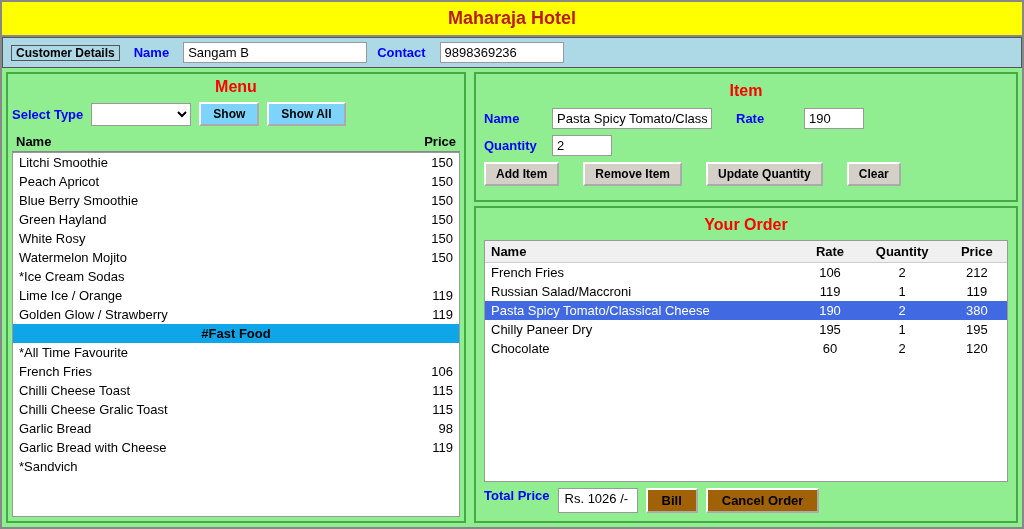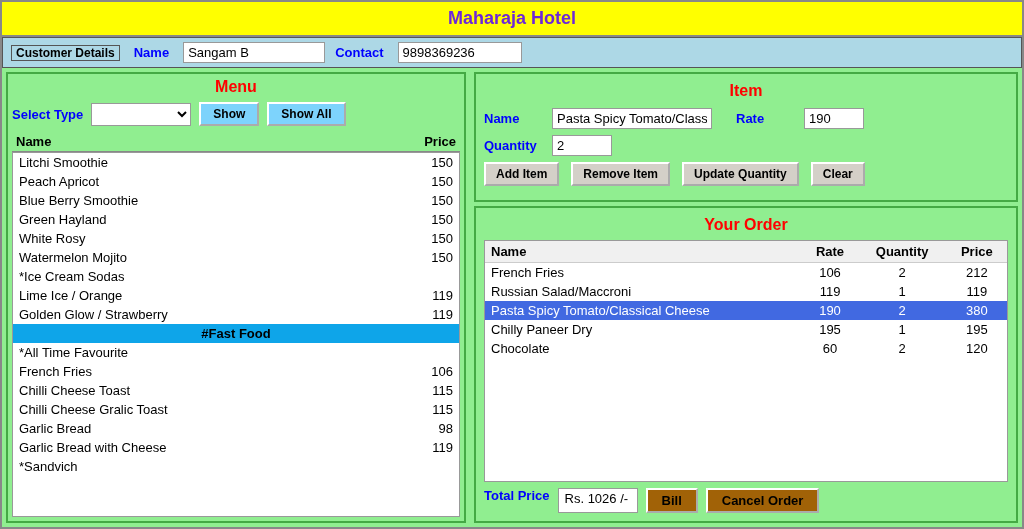--- a/index.html
+++ b/index.html
@@ -6,42 +6,42 @@
     body { background: #c0c0c0; width: 1024px; height: 529px; overflow: hidden; }
 
     #app { width: 1024px; height: 529px; display: flex; flex-direction: column; border: 2px solid #888; }
 
     #title-bar {
       background: yellow;
       text-align: center;
       padding: 6px;
       font-size: 18px;
       font-weight: bold;
-      color: #6d28d9;
+      color: #b91c1c;
       border-bottom: 2px solid #888;
     }
 
     #customer-section {
       background: #add8e6;
       border: 1px solid #555;
       padding: 4px 8px;
       display: flex;
       align-items: center;
       gap: 10px;
     }
     #customer-section .section-label {
       font-weight: bold;
       font-size: 12px;
       border: 1px solid #555;
       padding: 0 4px;
       background: #add8e6;
       margin-right: 4px;
     }
     .customer-label { font-weight: bold; color: blue; font-size: 13px; margin-right: 4px; }
-    .customer-input { border: 1px solid #999; padding: 2px 4px; width: 142px; background: white; }
+    .customer-input { border: 1px solid #999; padding: 2px 4px; width: 184px; background: white; }
     .customer-input.contact { width: 124px; }
 
     #main-area {
       display: flex;
       flex: 1;
       background: #90ee90;
       overflow: hidden;
     }
 
     
@@ -307,21 +307,21 @@
         <div class="item-row">
           <span class="item-label">Name</span>
           <input class="item-input name-input" type="text" value="Pasta Spicy Tomato/Classical C" style="">
           <span class="item-label" style="margin-left:16px">Rate</span>
           <input class="item-input rate-input" type="text" value="190" style="">
         </div>
         <div class="item-row">
           <span class="item-label">Quantity</span>
           <input class="item-input qty-input" type="text" value="2" style="">
         </div>
-        <div class="item-row" style="margin-top:4px; gap:12px;">
+        <div class="item-row" style="margin-top:4px; gap:24px;">
           <button class="item-btn">Add Item</button>
           <button class="item-btn">Remove Item</button>
           <button class="item-btn">Update Quantity</button>
           <button class="item-btn">Clear</button>
         </div>
       </div>
 
       <div id="order-panel">
         <div id="order-title">Your Order</div>
         <div id="order-table-container">

